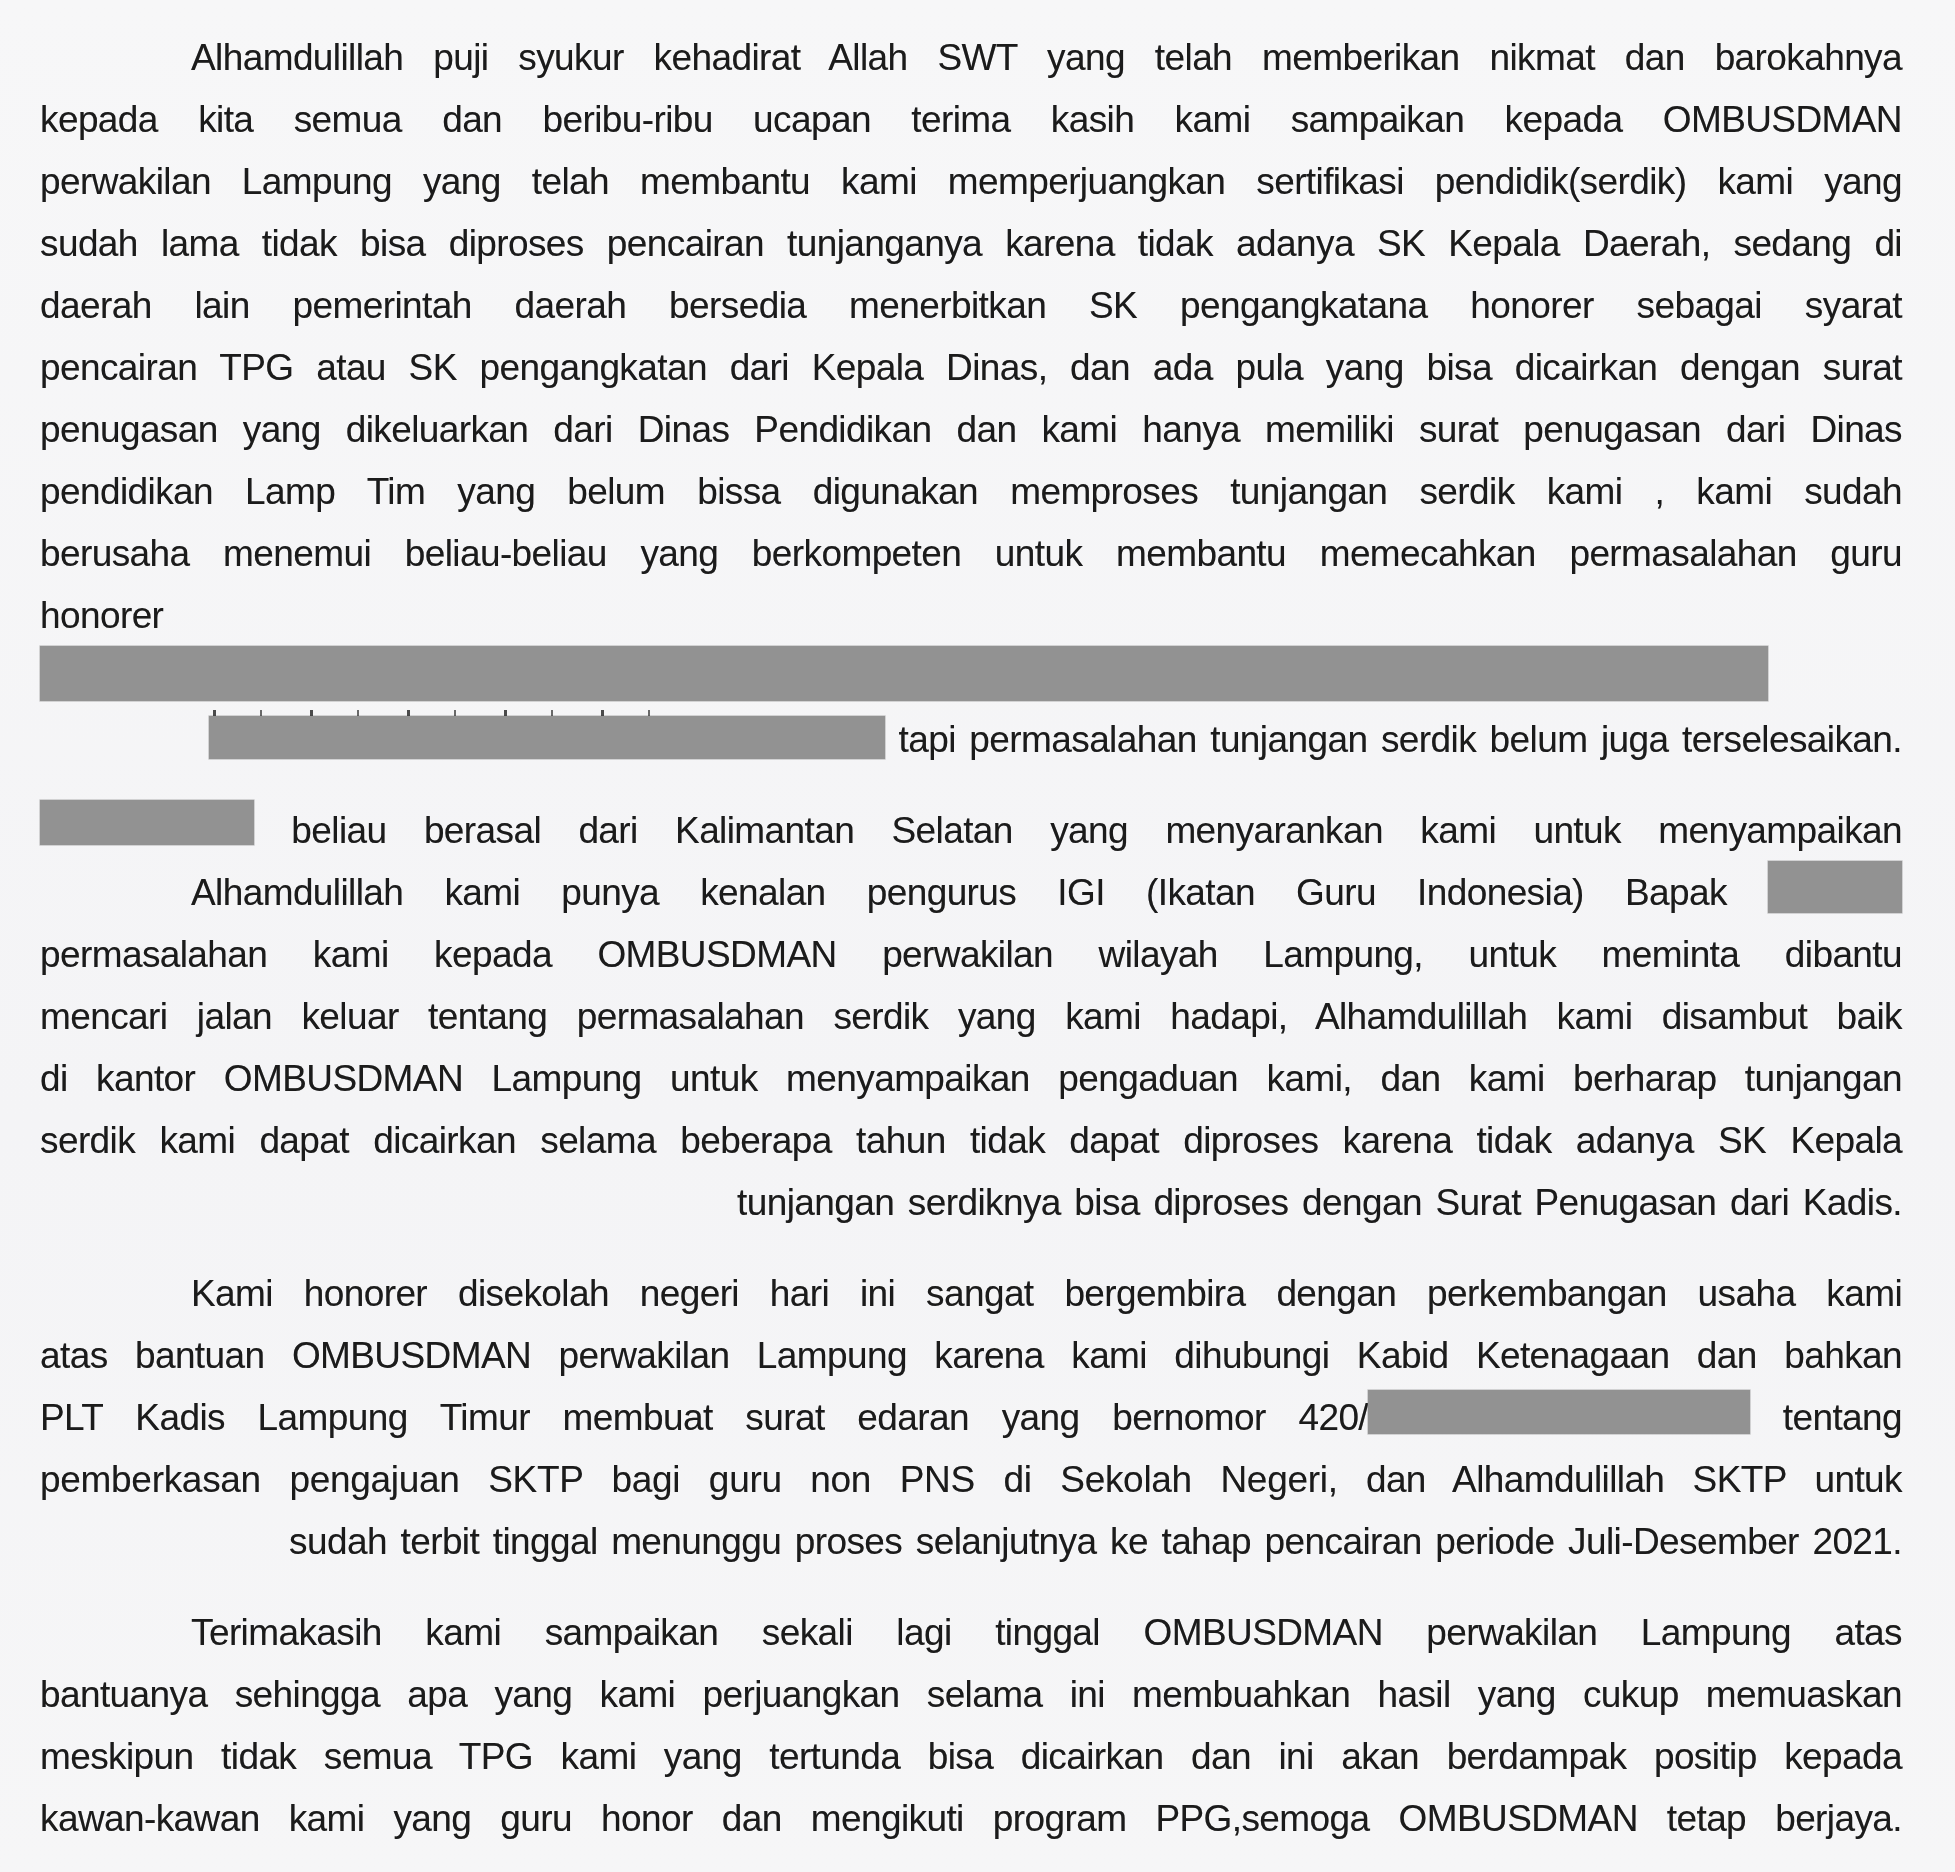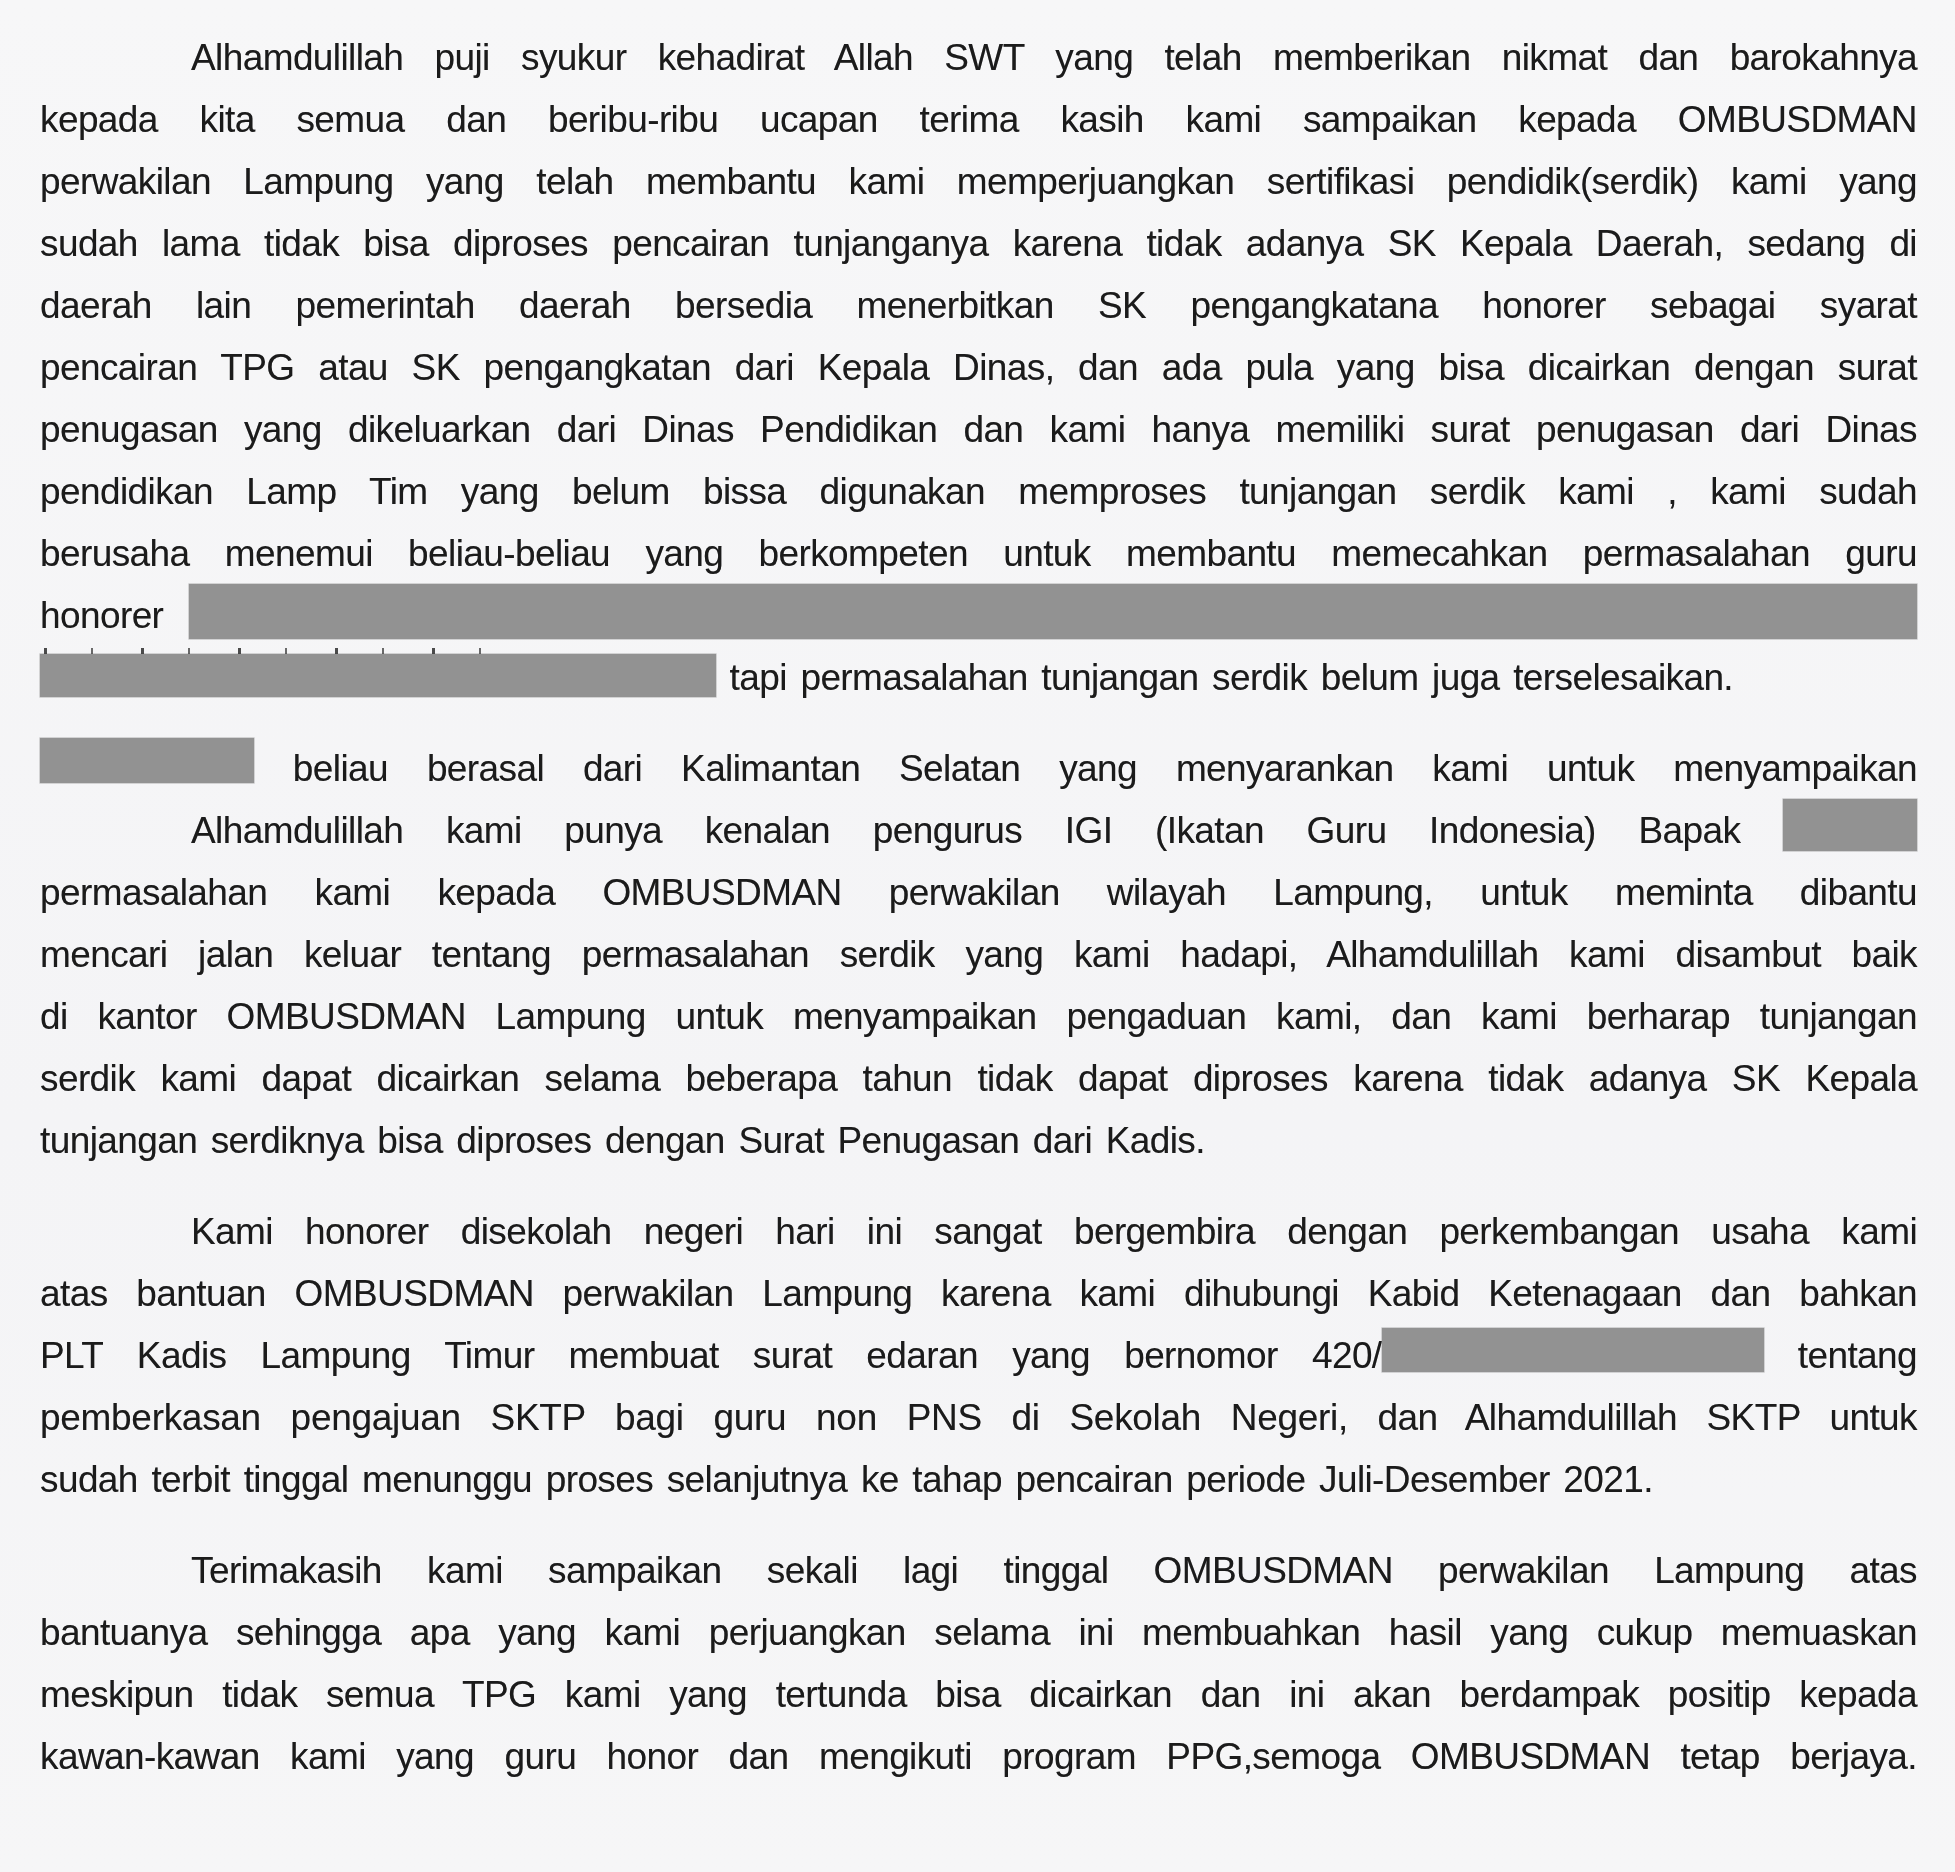--- a/index.html
+++ b/index.html
@@ -11,29 +11,30 @@
     font-family: "Liberation Sans", "DejaVu Sans", sans-serif;
   }
   .doc {
     position: relative;
     box-sizing: border-box;
     width: 1955px;
     height: 1873px;
     padding: 27px 38px 0 40px;
     color: #1b1b1b;
   }
-  .paragraph { margin: 0 0 29px 0; }
+  .paragraph { margin: 0 15px 29px 0; }
   .line {
     position: relative;
     font-size: 37px;
     line-height: 62px;
     letter-spacing: -0.6px;
     word-spacing: 3.9px;
     color: #1b1b1b;
     text-shadow: 0 0 0.6px rgba(25,25,25,0.35);
+    text-align: right;
   }
   .line.j { text-align: justify; text-align-last: justify; }
   .line.indent { padding-left: 151px; }
   .run { }
   .run.bold { font-weight: normal; letter-spacing: -0.3px; }
   .redact {
     display: inline-block;
     position: relative;
     vertical-align: middle;
     background: #929292;

